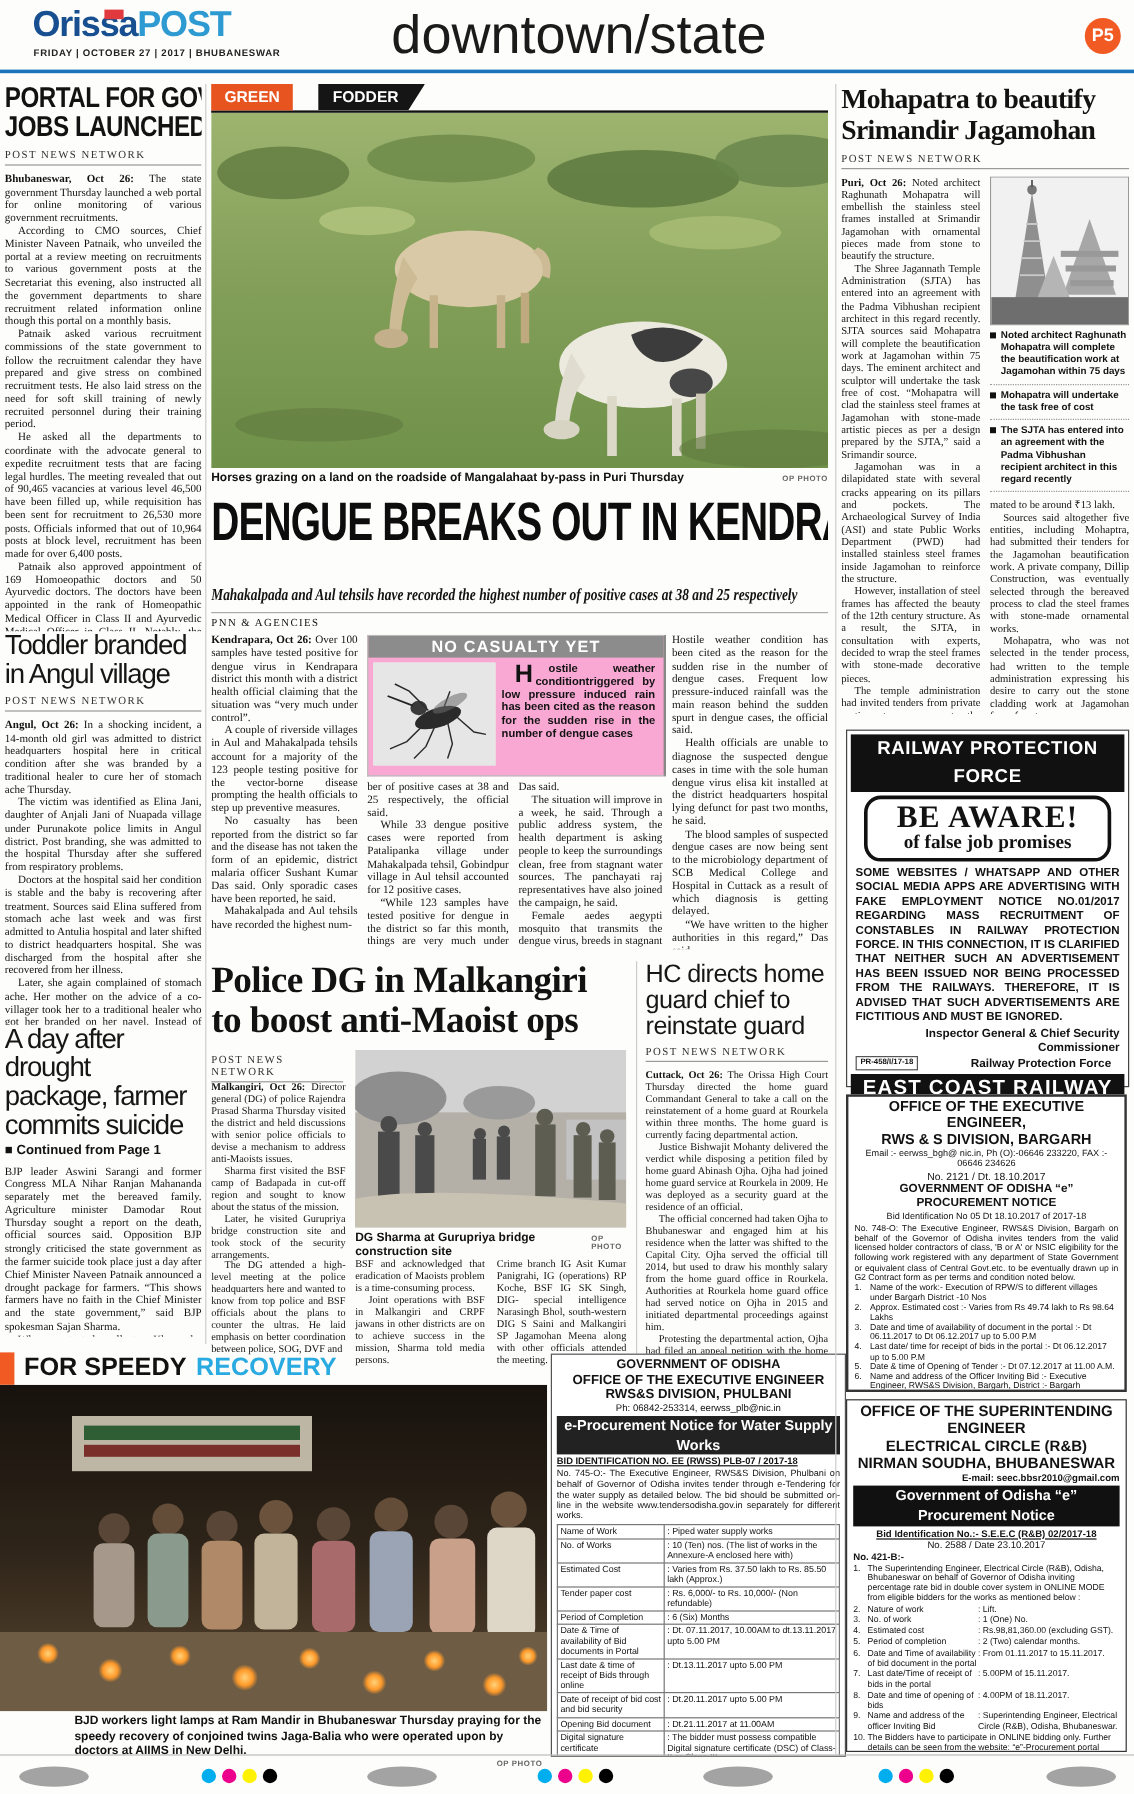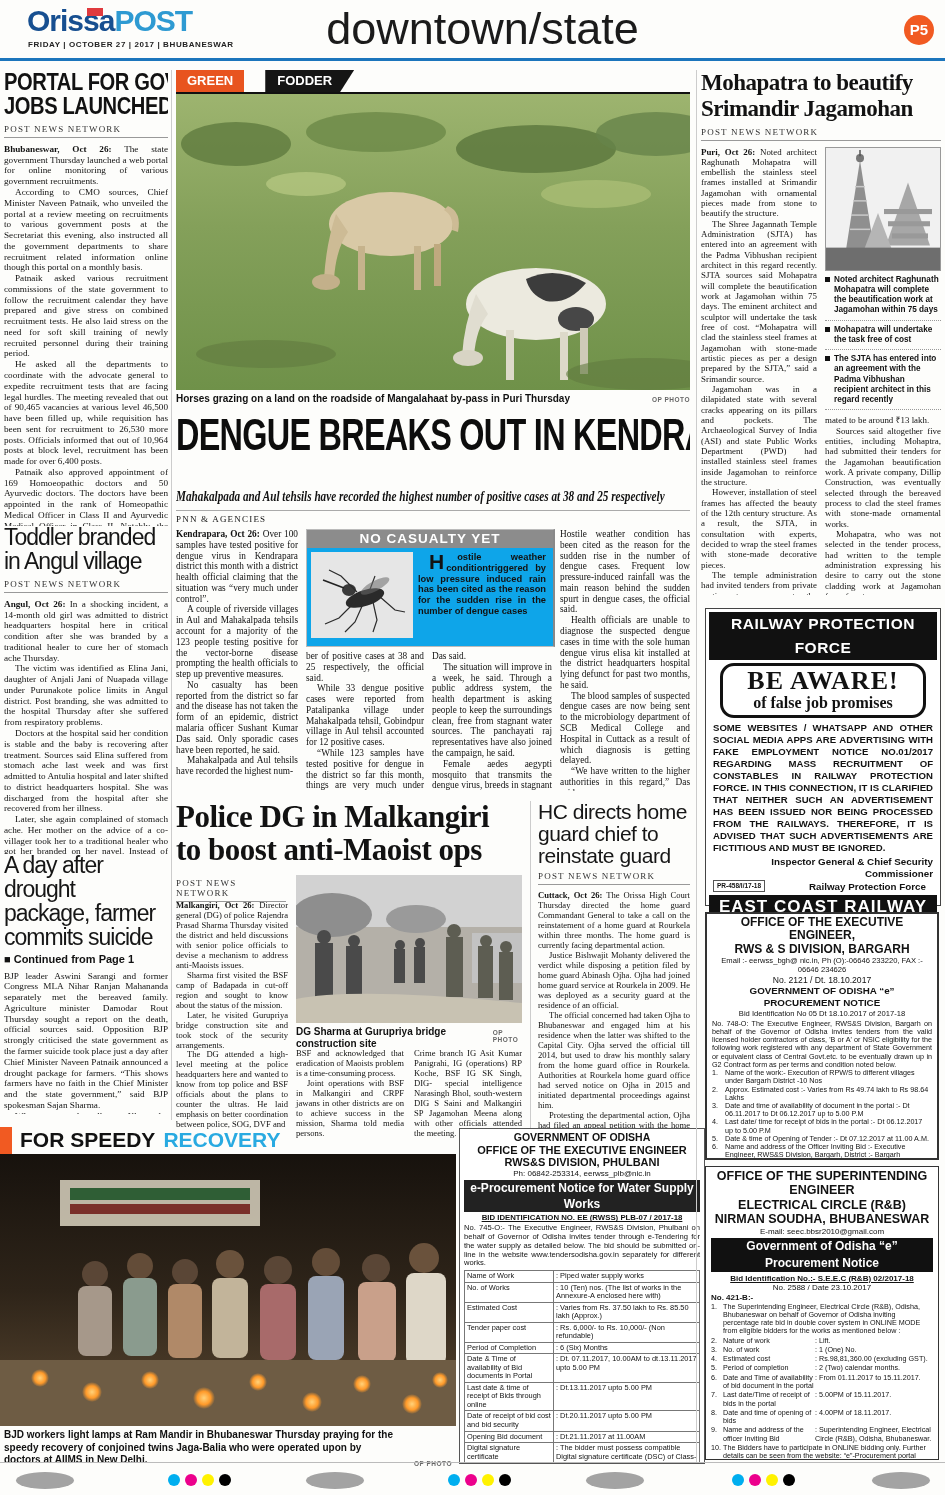--- a/index.html
+++ b/index.html
@@ -54,21 +54,21 @@
         font:bold italic 14px "Liberation Serif",serif;}
   .dengue-byline{font-size:9px;letter-spacing:1.2px;margin:3px 0 5px;}
   .dengue-body{position:relative;height:262px;overflow:hidden;}
   .dengue-body p{font-size:9.3px;line-height:1.16;}
   .dc{position:absolute;}
   .dc1{left:0;top:0;width:122px;height:262px;}
   .dc2{left:130px;top:122px;width:118px;height:140px;}
   .dc3{left:256px;top:122px;width:120px;height:140px;}
   .dc4{left:384px;top:0;width:130px;height:262px;}
   .dbox{position:absolute;left:130px;top:0;width:246px;height:116px;border:1px solid #bbb;
-        border-right:2px solid #888;background:#0ea5e9;}
+        border-right:2px solid #888;background:#f9a8d4;}
   .dbox-title{background:#8c8c8c;color:#fff;font:bold 13.5px/18px "Liberation Sans",sans-serif;
         text-align:center;letter-spacing:1px;}
   .dbox-flex{display:flex;gap:5px;padding:4px;}
   .dbox-note{font:bold 8.3px/1.22 "Liberation Sans",sans-serif;width:128px;margin:0;}
   .dropcap{float:left;font:bold 21px/0.85 "Liberation Sans",sans-serif;margin:1px 2px 0 0;}
   .mosq{width:102px;height:86px;background:#e9e9e9;}
   .lower-center{display:flex;margin-top:10px;}
   .police{position:relative;width:346px;height:356px;overflow:hidden;}
   .h-police{margin:0;font:bold 31px/1.06 "Liberation Serif",serif;letter-spacing:-.5px;}
   .police .byline{position:absolute;left:0;top:72px;width:110px;}
@@ -112,51 +112,51 @@
   .bg-t1{font-weight:bold;font-size:12px;line-height:1.12;text-align:center;}
   .bg-sm{font-size:7.6px;text-align:center;line-height:1.2;}
   .bg-no{font-size:8.6px;text-align:center;line-height:1.25;}
   .bg-notice{font-weight:bold;font-size:9.8px;text-align:center;line-height:1.2;}
   .bg-p{font-size:7.2px;line-height:1.14;text-align:justify;margin:2px 0 0;}
   .bg-item{display:flex;gap:3px;font-size:7.2px;line-height:1.14;}
   .bg-item .n{flex:none;width:10px;}
   .elec{position:absolute;left:705px;top:1166px;width:234px;height:294px;border:1px solid #333;
         background:#fff;padding:2px 5px;font-family:"Liberation Sans",sans-serif;overflow:hidden;box-sizing:border-box;}
   .el-t1{font-weight:bold;font-size:12.5px;line-height:1.15;text-align:center;}
-  .el-mail{font-size:8px;text-align:center;font-weight:normal;}
+  .el-mail{font-size:8px;text-align:right;font-weight:bold;}
   .el-banner{background:#111;color:#fff;font-weight:bold;font-size:12px;line-height:17px;text-align:center;margin:2px 0;}
   .el-bid{font-weight:bold;font-size:8px;text-align:center;text-decoration:underline;}
   .el-no{font-size:8px;text-align:center;}
   .el-refno{font-weight:bold;font-size:8px;margin-top:1px;}
   .el-item{display:flex;font-size:7.2px;line-height:1.15;margin-top:1px;}
   .el-item .n{flex:none;width:12px;}
   .el-item .l{flex:none;width:92px;}
   .el-item .v{flex:1;}
   .el-item.full .l{width:auto;flex:1;}
   
   .phulbani{position:absolute;left:459px;top:1128px;width:246px;height:336px;border:1px solid #555;
         background:#fff;padding:2px 4px;font-family:"Liberation Sans",sans-serif;overflow:hidden;box-sizing:border-box;}
   .ph-gov{font-weight:bold;font-size:10.5px;text-align:center;line-height:1.2;}
   .ph-t{font-weight:bold;font-size:11px;text-align:center;line-height:1.15;}
   .ph-phone{font-size:8px;text-align:center;line-height:1.3;}
   .ph-banner{background:#222;color:#fff;font-weight:bold;font-size:12px;line-height:16px;text-align:center;margin:1px 0;}
-  .ph-bid{font-weight:bold;font-size:7.8px;text-align:center;text-decoration:underline;}
+  .ph-bid{font-weight:bold;font-size:7.8px;text-decoration:underline;}
   .ph-intro{font-size:7.6px;line-height:1.16;text-align:justify;margin:2px 0;}
   .ph-table{width:100%;border-collapse:collapse;}
   .ph-table td{border:1px solid #777;padding:1px 2px;vertical-align:top;font-size:7.4px;line-height:1.15;}
   .ph-table td.l{width:84px;}
   
   .speedy{position:absolute;left:0;top:1126px;width:456px;}
   .sp-head{display:flex;align-items:center;height:28px;gap:8px;
         font:bold 21px "Liberation Sans",sans-serif;}
   .sp-or{width:12px;height:27px;background:#f15a22;}
   .sp-t2{color:#29aae1;}
   .sp-photo{height:272px;}
   .sp-photo svg{display:block;width:100%;height:100%;}
-  .sp-cap-row{display:flex;justify-content:space-between;align-items:flex-end;padding:3px 4px 0;}
+  .sp-cap-row{display:flex;justify-content:flex-end;align-items:flex-end;padding:3px 4px 0;flex-direction:column;}
   .sp-cap-row .caption{width:390px;}
   
   .bstrip{position:absolute;left:0;top:1462px;width:945px;height:33px;border-top:1px solid #bbb;}
   .ell{position:absolute;top:9px;width:58px;height:17px;background:#a3a3a3;border-radius:50%;}
   .dots{position:absolute;top:11px;display:flex;gap:5px;}
   .dot{width:12px;height:12px;border-radius:50%;}
   .vd{position:absolute;width:1px;background:#ccc;}
 </style>
 </head>
 <body>

